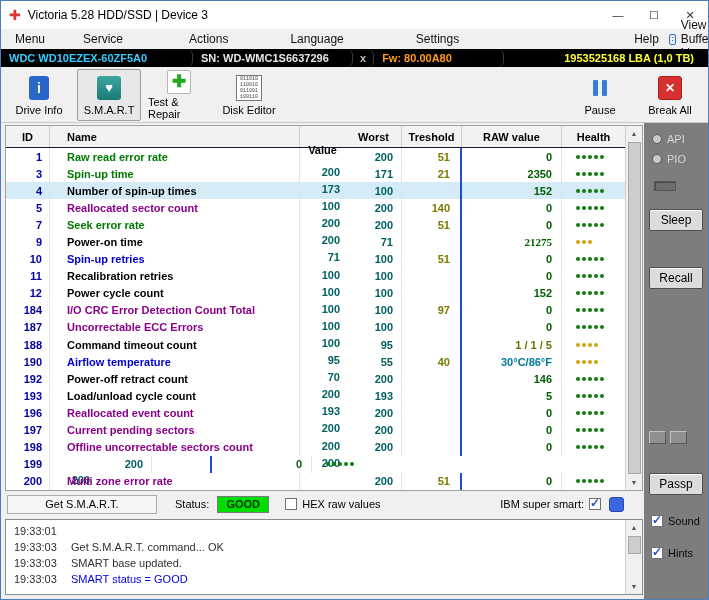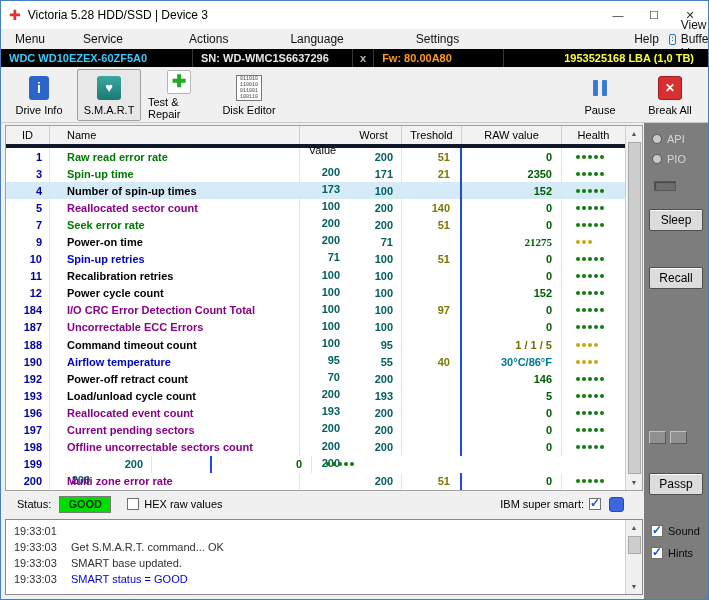--- a/index.html
+++ b/index.html
@@ -22,21 +22,21 @@
   .menu-item.m1 { margin-left:18px; }
   .menu-item.m2 { margin-left:46px; }
   .menu-item.m3 { margin-left:42px; }
   .menu-item.m4 { margin-left:52px; }
   .menu-item.m5 { margin-left:155px; }
   .view-buffer { margin-left:auto; margin-right:10px; display:flex; align-items:center; gap:5px; }
   .vb-icon { width:13px; height:11px; border:1px solid #2a72c8; border-radius:2px; position:relative; }
   .vb-icon::before { content:""; position:absolute; left:2px; right:2px; top:2px; height:1px; background:#2a72c8; box-shadow:0 3px 0 #2a72c8; }
   
   .devicebar { height:18px; background:#000; display:flex; align-items:stretch; font-size:11px; font-weight:bold; flex:0 0 auto; }
-  .seg { display:flex; align-items:center; border-right:1px solid #3a3a3a; padding:0 8px; white-space:nowrap; }
+  .seg { display:flex; align-items:center; border-right:1px solid #3a3a3a; padding:0 8px; white-space:nowrap;border-radius:6px; }
   .seg-model { width:192px; color:#35ccff; }
   .seg-sn { width:160px; color:#e8e8e8; }
   .seg-x { color:#bbb; padding:0 7px; }
   .seg-fw { width:130px; color:#ff9a1a; }
   .seg-cap { margin-left:auto; color:#ffff33; border-right:none; padding-right:14px; }
   
   .toolbar { height:56px; background:#f0f0f0; border-bottom:1px solid #c9c9c9; display:flex; align-items:center; padding:0 6px; flex:0 0 auto; }
   .tool-btn { width:64px; height:52px; display:flex; flex-direction:column; align-items:center; justify-content:center; gap:2px; font-size:11px; color:#000; margin-right:6px; border:1px solid transparent; }
   .tool-btn.active { background:#e8e8e8; border:1px solid #9f9f9f; border-radius:2px; }
   .icon-box { height:28px; display:flex; align-items:center; justify-content:center; }
@@ -50,21 +50,21 @@
   .ic-pause { display:flex; gap:4px; }
   .ic-pause span { width:5px; height:16px; background:#3a7bd5; border-radius:1px; }
   .ic-break { width:24px; height:24px; background:#d83030; border:1px solid #a02020; border-radius:3px; color:#fff; font-size:12px; font-weight:bold; display:flex; align-items:center; justify-content:center; }
   .tool-spacer { flex:1; }
   
   .main { flex:1; display:flex; min-height:0; }
   .left { flex:1; display:flex; flex-direction:column; background:#f0f0f0; min-width:0; }
   
   .table-area { margin:2px 1px 0 4px; height:366px; background:#fff; border:1px solid #a0a0a0; display:flex; flex:0 0 auto; }
   .table-cols { flex:1; display:flex; flex-direction:column; min-width:0; }
-  .thead { height:22px; display:flex; align-items:center; background:#f2f2f2; border-bottom:4px solid #0f172a; font-size:11px; font-weight:normal; color:#000; flex:0 0 auto; }
+  .thead { height:22px; display:flex; align-items:center; background:#f2f2f2; border-bottom:1px solid #0f172a; font-size:11px; font-weight:bold; color:#000; flex:0 0 auto; }
   .tbody { flex:1; overflow:hidden; }
   .trow { display:flex; align-items:center; height:17.1px; font-size:11px; font-weight:bold; }
   .trow.selected { background:#d6ebf8; }
   .c-id { width:44px; text-align:right; padding-right:7px; color:#0000a0; border-right:1px solid #e4e4e4; align-self:stretch; display:flex; align-items:center; justify-content:flex-end; }
   .thead .c-id { justify-content:center; color:#000; padding-right:0; border-right:1px solid #cfcfcf; }
   .c-name { width:250px; padding-left:17px; white-space:nowrap; overflow:hidden; border-right:1px solid #e4e4e4; align-self:stretch; display:flex; align-items:center; }
   .thead .c-name { border-right:1px solid #cfcfcf; }
   .c-value { width:46px; text-align:center; padding-right:5px; color:#005f5f; border-right:1px solid #e4e4e4; align-self:stretch; display:flex; align-items:center; justify-content:flex-end;margin-top:24px; }
   .c-worst { width:56px; padding-right:8px; color:#005f5f; border-right:1px solid #e4e4e4; align-self:stretch; display:flex; align-items:center; justify-content:flex-end; }
   .c-treshold { width:60px; padding-right:10px; color:#7a7a00; border-right:2px solid #1d4ed8; align-self:stretch; display:flex; align-items:center; justify-content:flex-end; }
@@ -522,20 +522,21 @@
 </div>
         </div>
         <div class="vscroll">
           <span class="scroll-arrow">▲</span>
           <span class="scroll-thumb"></span>
           <span class="scroll-arrow">▼</span>
         </div>
       </div>
 
       <div class="status-strip">
+        <span class="flat-btn">Get S.M.A.R.T.</span>
         <span class="status-label">Status:</span>
         <span class="good-box" style="background: rgb(0, 221, 0);">GOOD</span>
         <span class="hex-group">
           <span class="cb"></span>
           <span>HEX raw values</span>
         </span>
         <span class="ibm-group">
           <span>IBM super smart:</span>
           <span class="cb checked"></span>
         </span>
@@ -584,21 +585,21 @@
         <span>PIO</span>
       </span>
       <span class="led-box"></span>
       <span class="panel-btn" style="top:86px">Sleep</span>
       <span class="panel-btn" style="top:144px">Recall</span>
       <span class="tiny-pair">
         <span class="tiny-btn"></span>
         <span class="tiny-btn"></span>
       </span>
       <span class="panel-btn" style="top:350px">Passp</span>
-      <span class="panel-check" style="top:402px">
+      <span class="panel-check" style="top:392px">
         <span class="cb checked"></span>
         <span>Sound</span>
       </span>
       <span class="panel-check" style="top:424px">
         <span class="cb checked"></span>
         <span>Hints</span>
       </span>
     </div>
   </div>
 </div>

